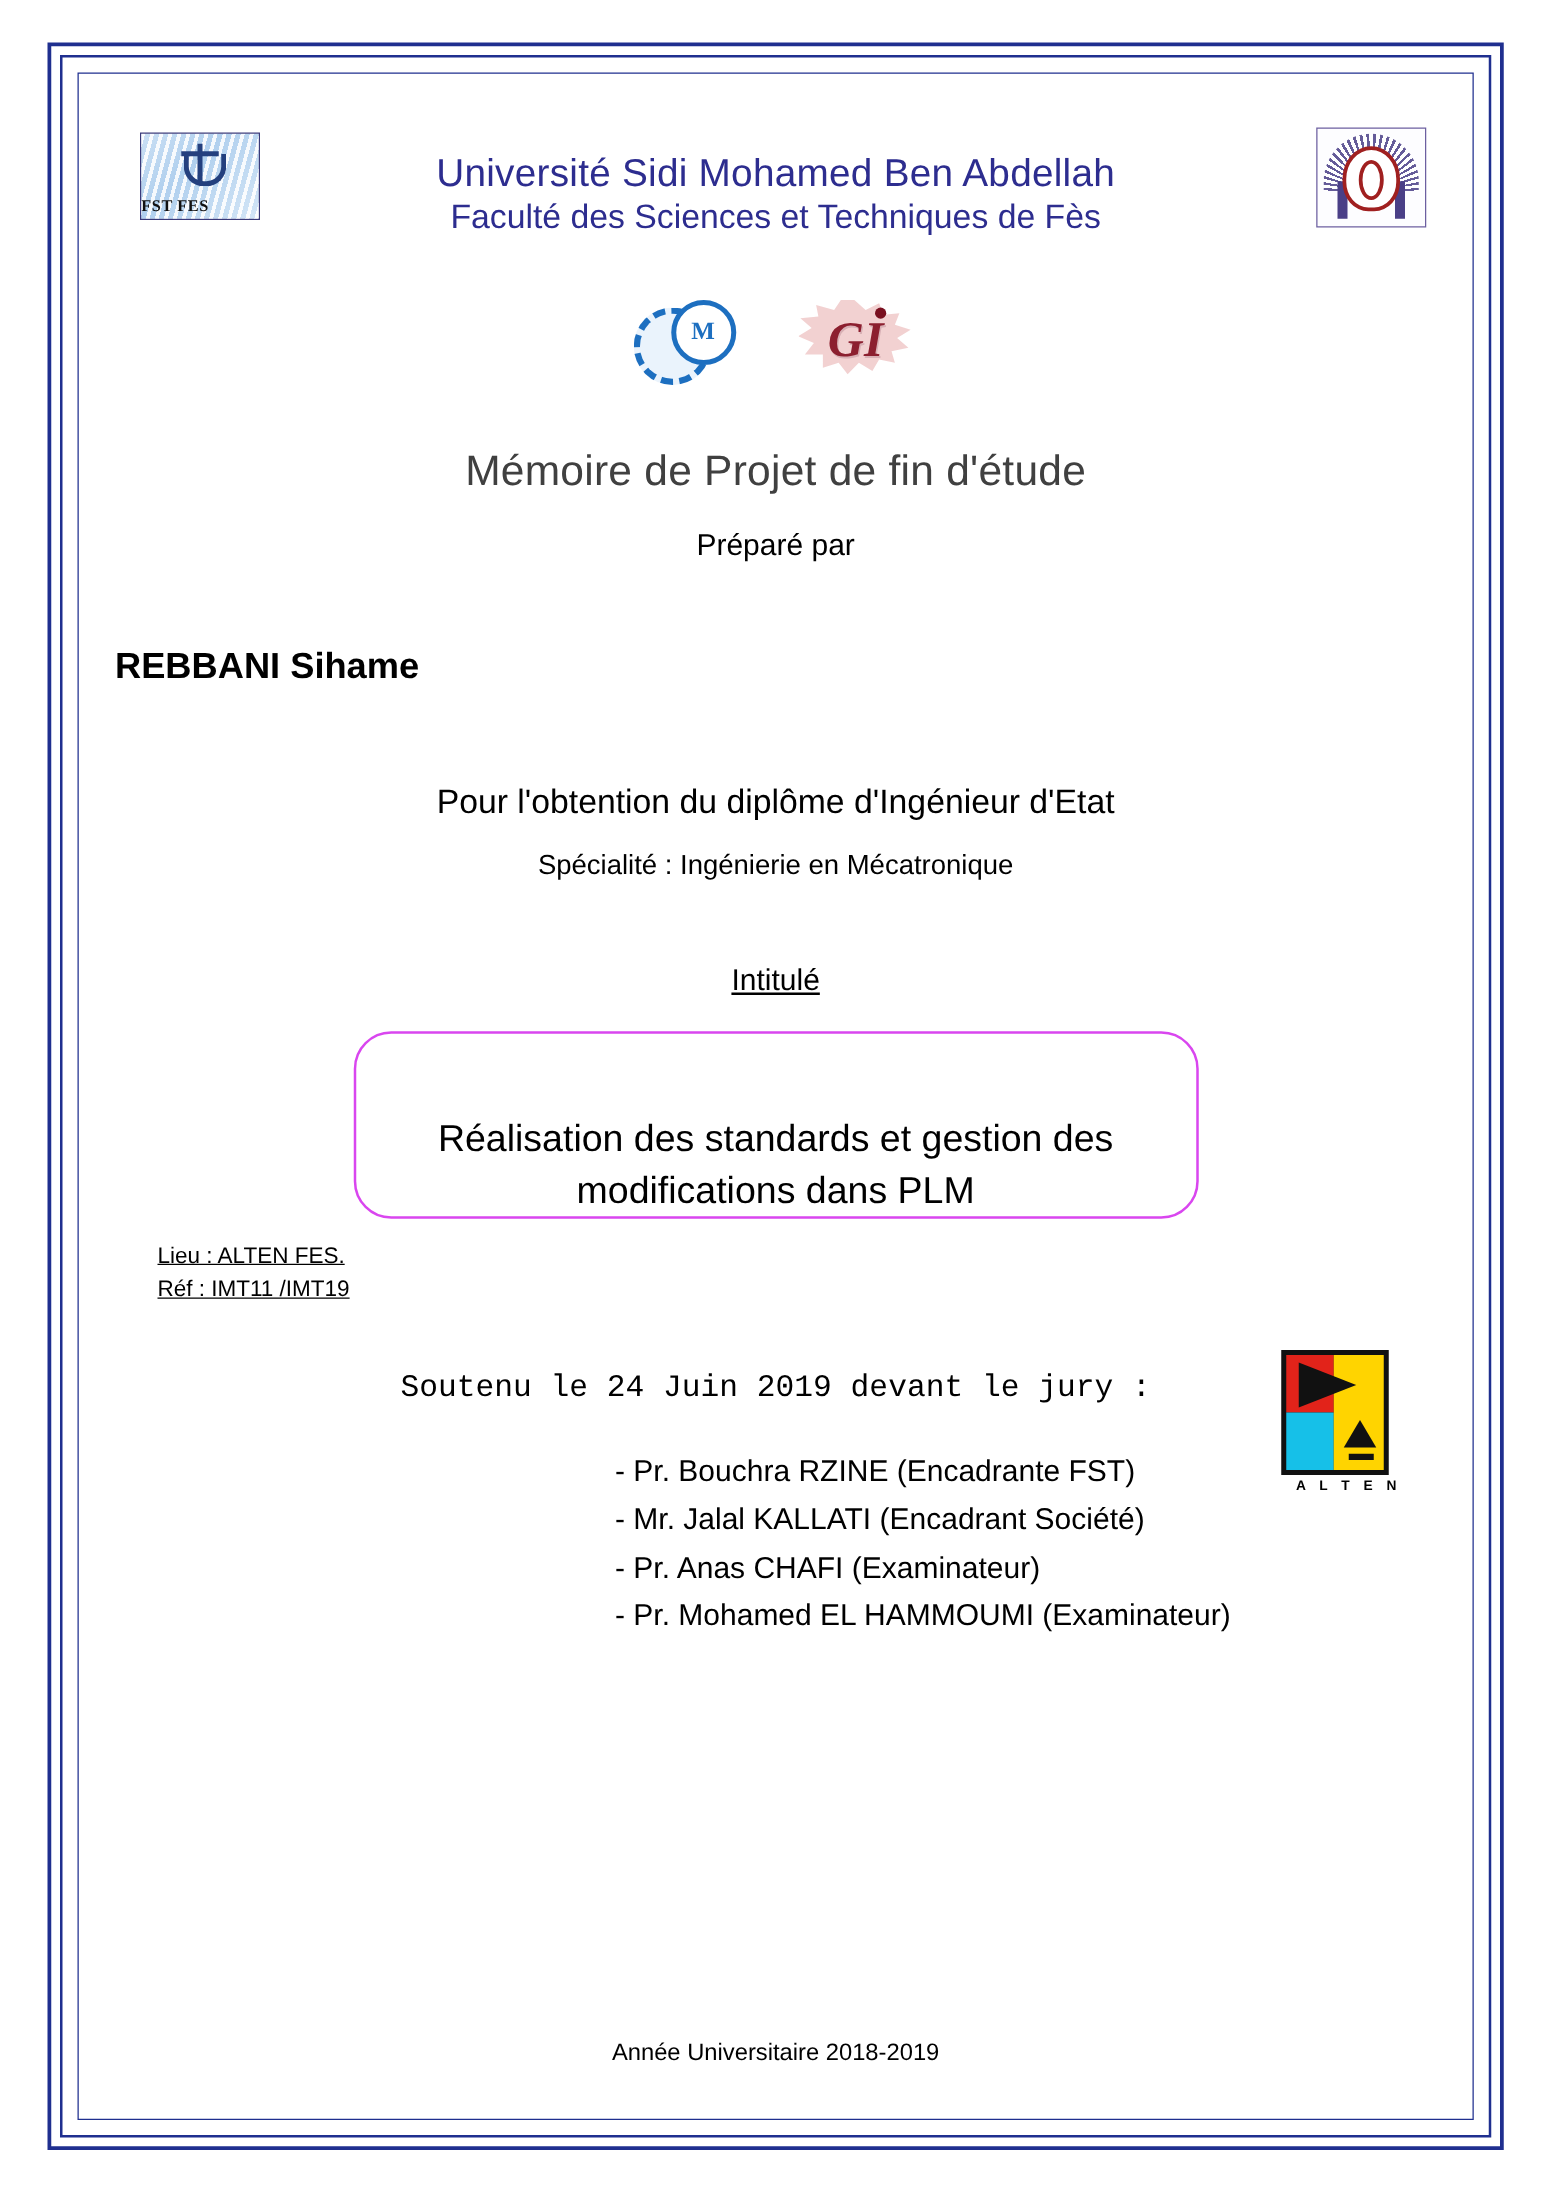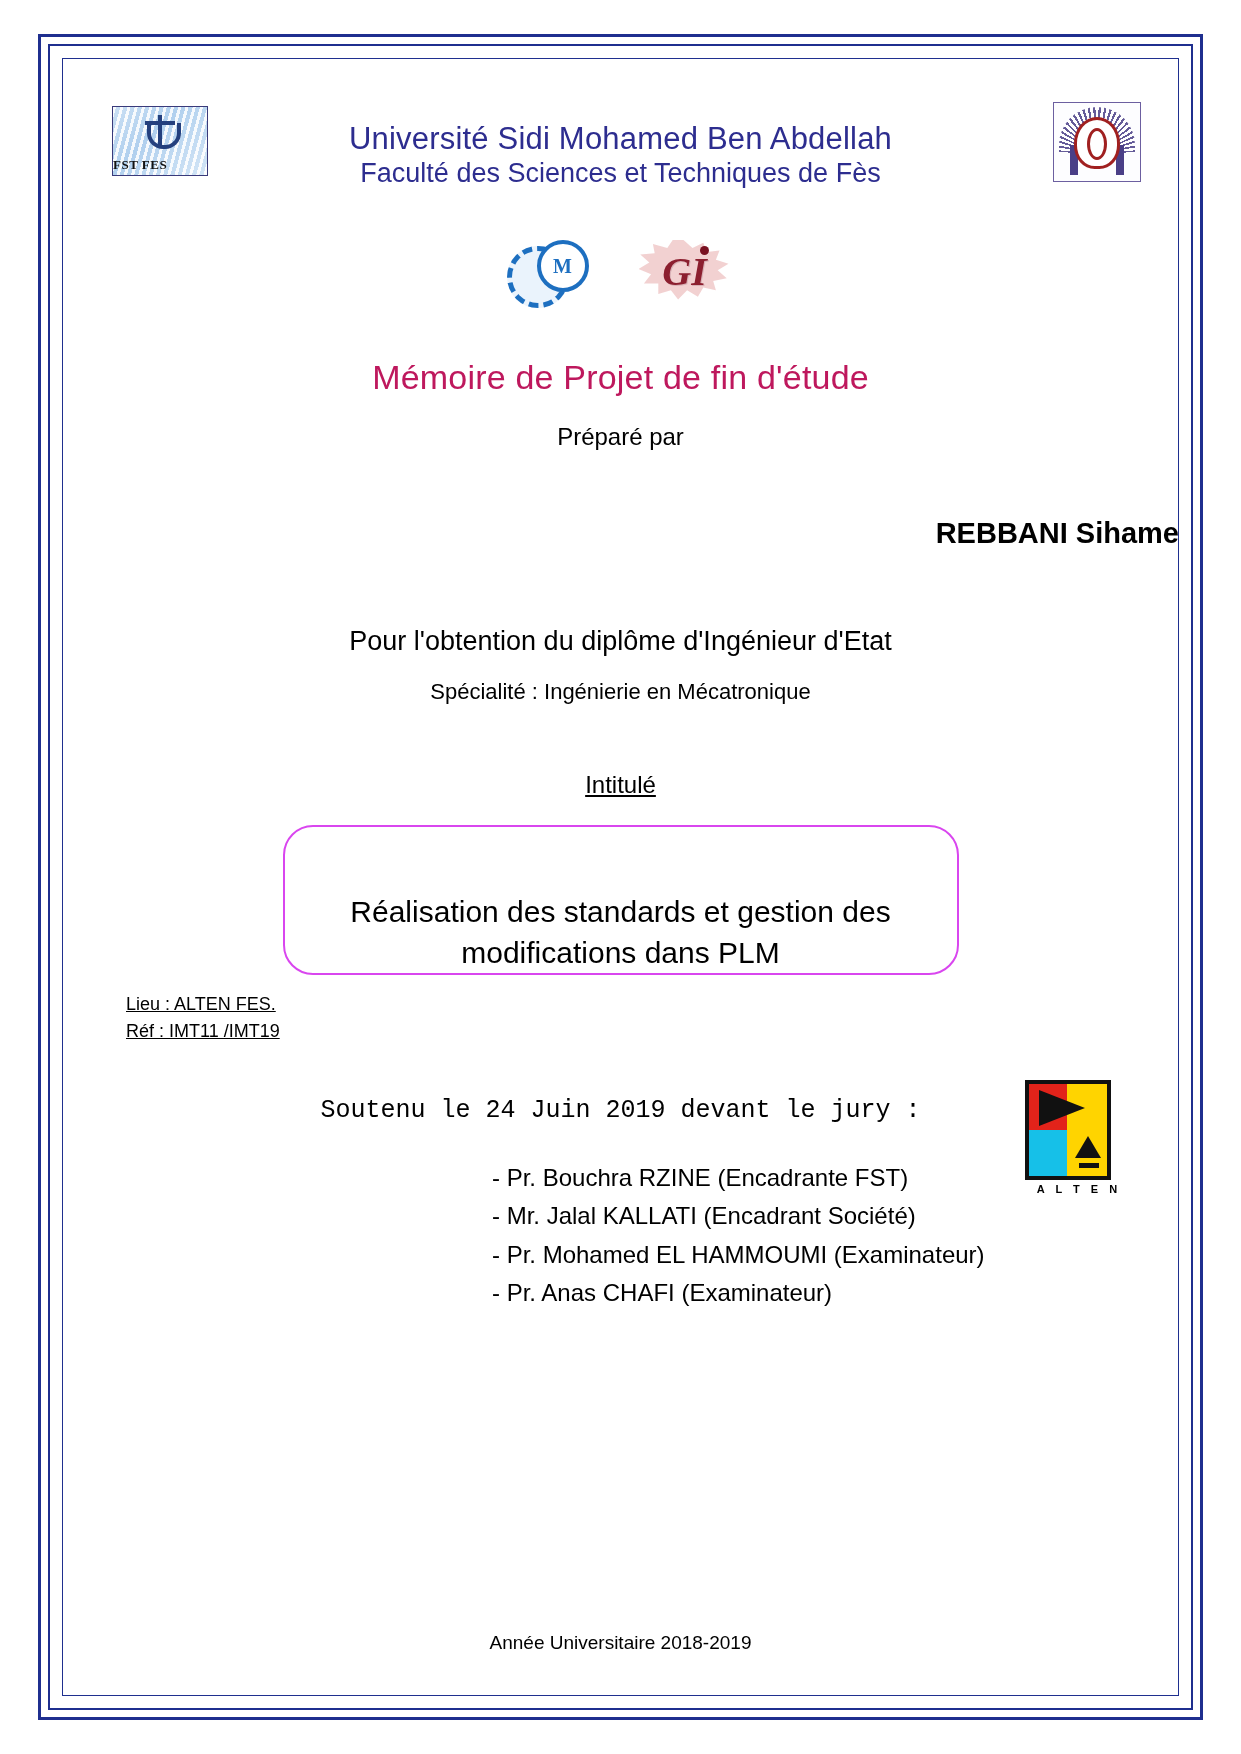--- a/index.html
+++ b/index.html
@@ -281,31 +281,31 @@
     width: 9px;
     height: 9px;
     background: #7a1020;
     border-radius: 50%;
   }
 
   
   .memoire-title {
     text-align: center;
     font-size: 34px;
-    color: #be185d;
+    color: #404040;
     margin-top: 30px;
     letter-spacing: 0.2px;
   }
   .prepare-par {
     text-align: center;
     font-size: 24px;
     margin-top: 26px;
   }
   .author {
-    text-align: right;
+    text-align: left;
     font-size: 29px;
     font-weight: bold;
     margin-top: 66px;
     padding-left: 30px;
   }
   .diplome {
     text-align: center;
     font-size: 27px;
     margin-top: 76px;
   }
@@ -510,19 +510,19 @@
       <div class="bar"></div>
     </div>
     <div class="word">A L T E N</div>
   </div>
 
   <div class="soutenu">Soutenu le 24 Juin 2019 devant le jury :</div>
 
   <ul class="jury">
     <li>- Pr. Bouchra RZINE (Encadrante FST)</li>
     <li>- Mr. Jalal KALLATI (Encadrant Société)</li>
+    <li>- Pr. Anas CHAFI (Examinateur)</li>
     <li>- Pr. Mohamed EL HAMMOUMI (Examinateur)</li>
-    <li>- Pr. Anas CHAFI (Examinateur)</li>
   </ul>
 
   <div class="annee">Année Universitaire 2018-2019</div>
 
 </div>
 
 </body></html>

